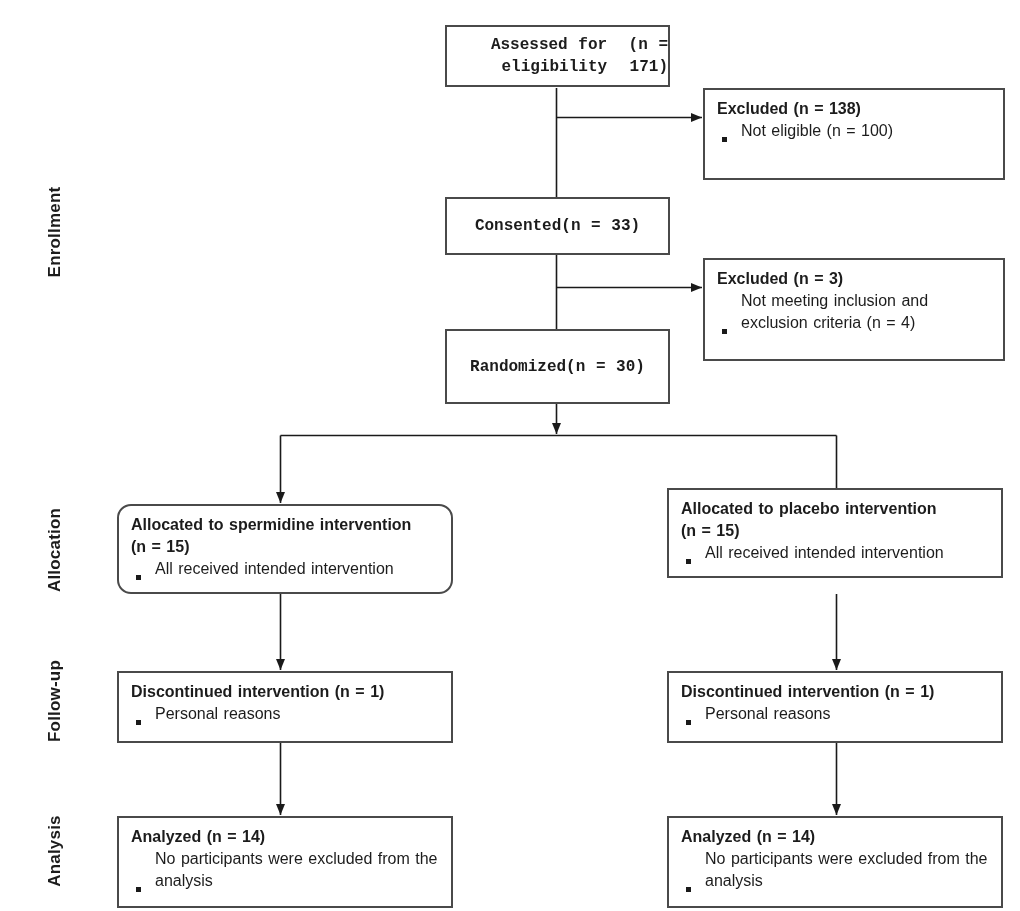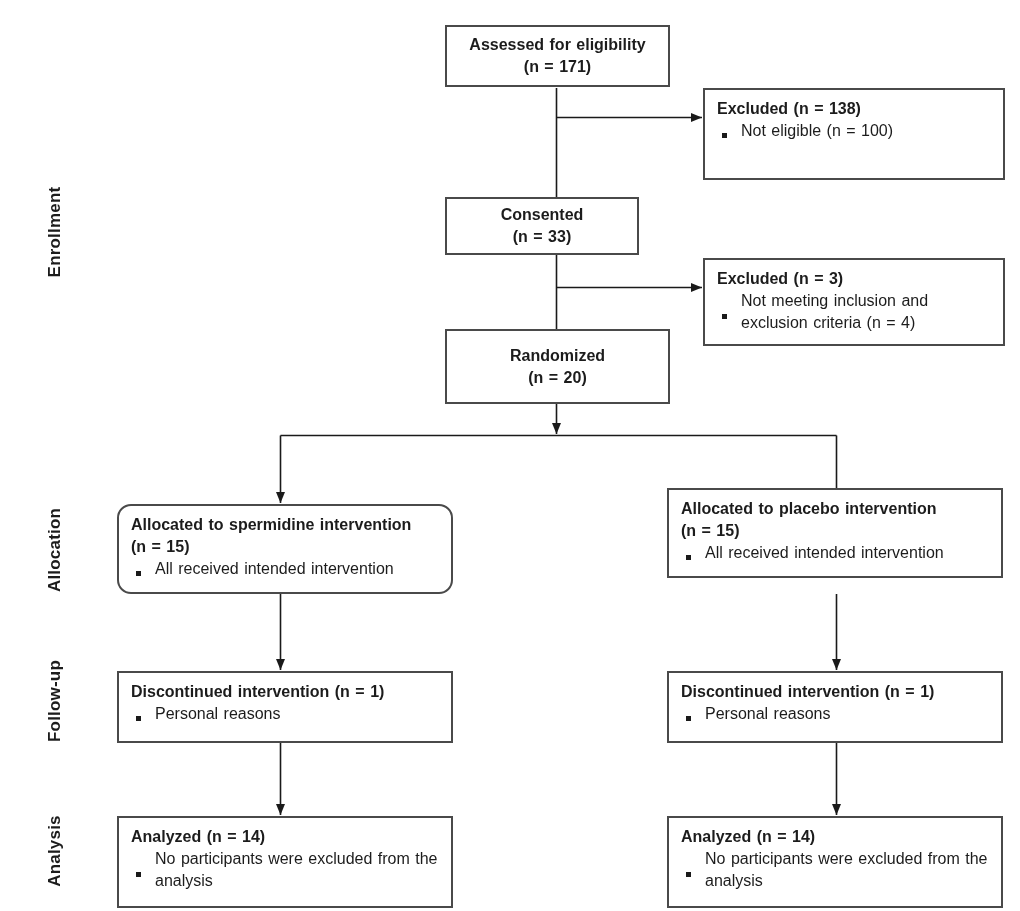--- a/index.html
+++ b/index.html
@@ -25,46 +25,47 @@
   svg.connectors .arrowhead{fill:var(--line);}
   .box{
     position:absolute;
     box-sizing:border-box;
     border:2px solid var(--border);
     background:var(--bg);
     font-size:16px;
     line-height:22px;
   }
   .box.centered{
-    display:flex;flex-direction:column;
+    display:flex;
     align-items:center;justify-content:center;
-    text-align:center;font-weight:bold;
+    text-align:right;font-weight:bold;
     word-spacing:1px;
+    font-family:Liberation Mono, monospace;
   }
   .box.detail{padding:8px 8px 0 12px;}
   .box .title{font-weight:bold;word-spacing:1px;}
-  .bullet{display:flex;align-items:center;word-spacing:1px;}
+  .bullet{display:flex;align-items:flex-end;word-spacing:1px;}
   .bullet .marker{
     flex:none;width:5px;height:5px;background:var(--line);
     margin:8px 14px 0 5px;
   }
   .bullet .btext{flex:1;padding-right:2px;}
   .stage-label{
     position:absolute;
     left:55px;
     transform:translate(-50%,-50%) rotate(-90deg);
     white-space:nowrap;
     font-weight:bold;font-size:17px;
     letter-spacing:0.2px;
   }
   
   .b-assessed   {left:445px;top:25px; width:225px;height:62px;}
   .b-excluded1  {left:703px;top:88px; width:302px;height:92px;}
-  .b-consented  {left:445px;top:197px;width:194px;height:58px;}
-  .b-excluded2  {left:703px;top:258px;width:302px;height:88px;}
+  .b-consented  {left:445px;top:197px;width:225px;height:58px;}
+  .b-excluded2  {left:703px;top:258px;width:302px;height:103px;}
   .b-randomized {left:445px;top:329px;width:225px;height:75px;}
   .b-alloc-l    {left:117px;top:504px;width:336px;height:90px;border-radius:14px;}
   .b-alloc-r    {left:667px;top:488px;width:336px;height:90px;}
   .b-fu-l       {left:117px;top:671px;width:336px;height:72px;padding-top:10px;}
   .b-fu-r       {left:667px;top:671px;width:336px;height:72px;padding-top:10px;}
   .b-an-l       {left:117px;top:816px;width:336px;height:92px;padding-top:10px;}
   .b-an-r       {left:667px;top:816px;width:336px;height:92px;padding-top:10px;}
   .lbl-enrollment{top:232px;}
   .lbl-allocation{top:550px;}
   .lbl-followup  {top:701px;}
@@ -121,21 +122,21 @@
   <div class="box detail b-excluded2">
     <div class="title">Excluded (n = 3)</div>
     <div class="bullet">
       <span class="marker"></span>
       <span class="btext">Not meeting inclusion and exclusion criteria (n = 4)</span>
     </div>
   </div>
 
   <div class="box centered b-randomized">
     <div>Randomized</div>
-    <div>(n = 20)</div>
+    <div>(n = 30)</div>
   </div>
 
   <div class="box detail b-alloc-l">
     <div class="title">Allocated to spermidine intervention</div>
     <div class="title">(n = 15)</div>
     <div class="bullet">
       <span class="marker"></span>
       <span class="btext">All received intended intervention</span>
     </div>
   </div>

